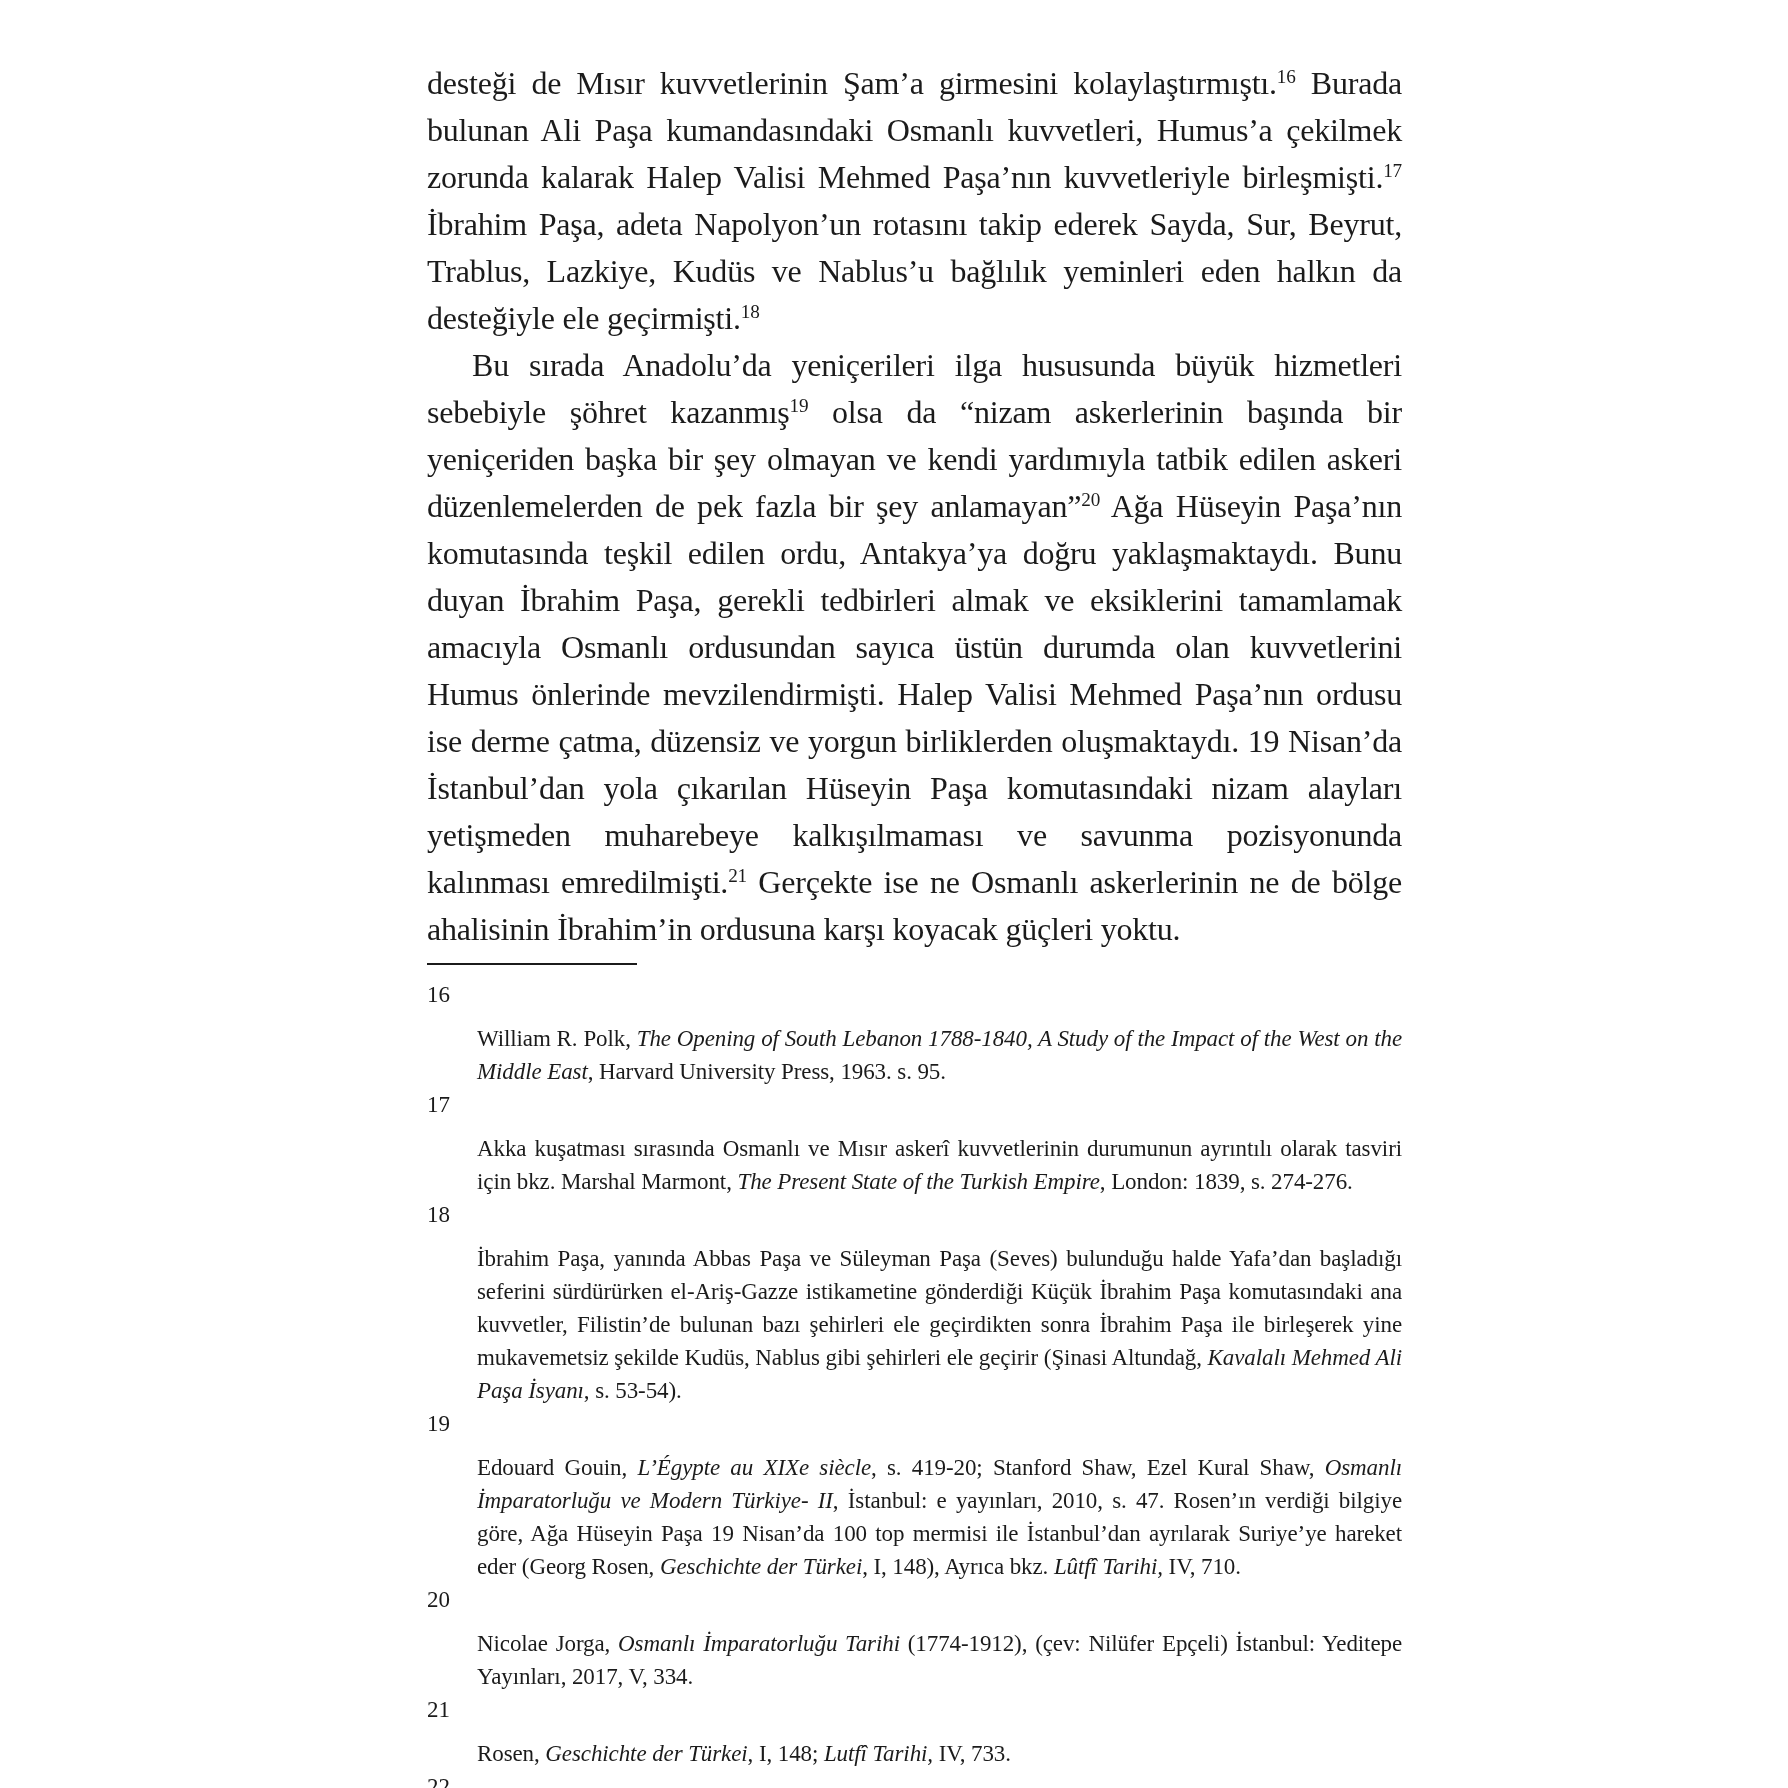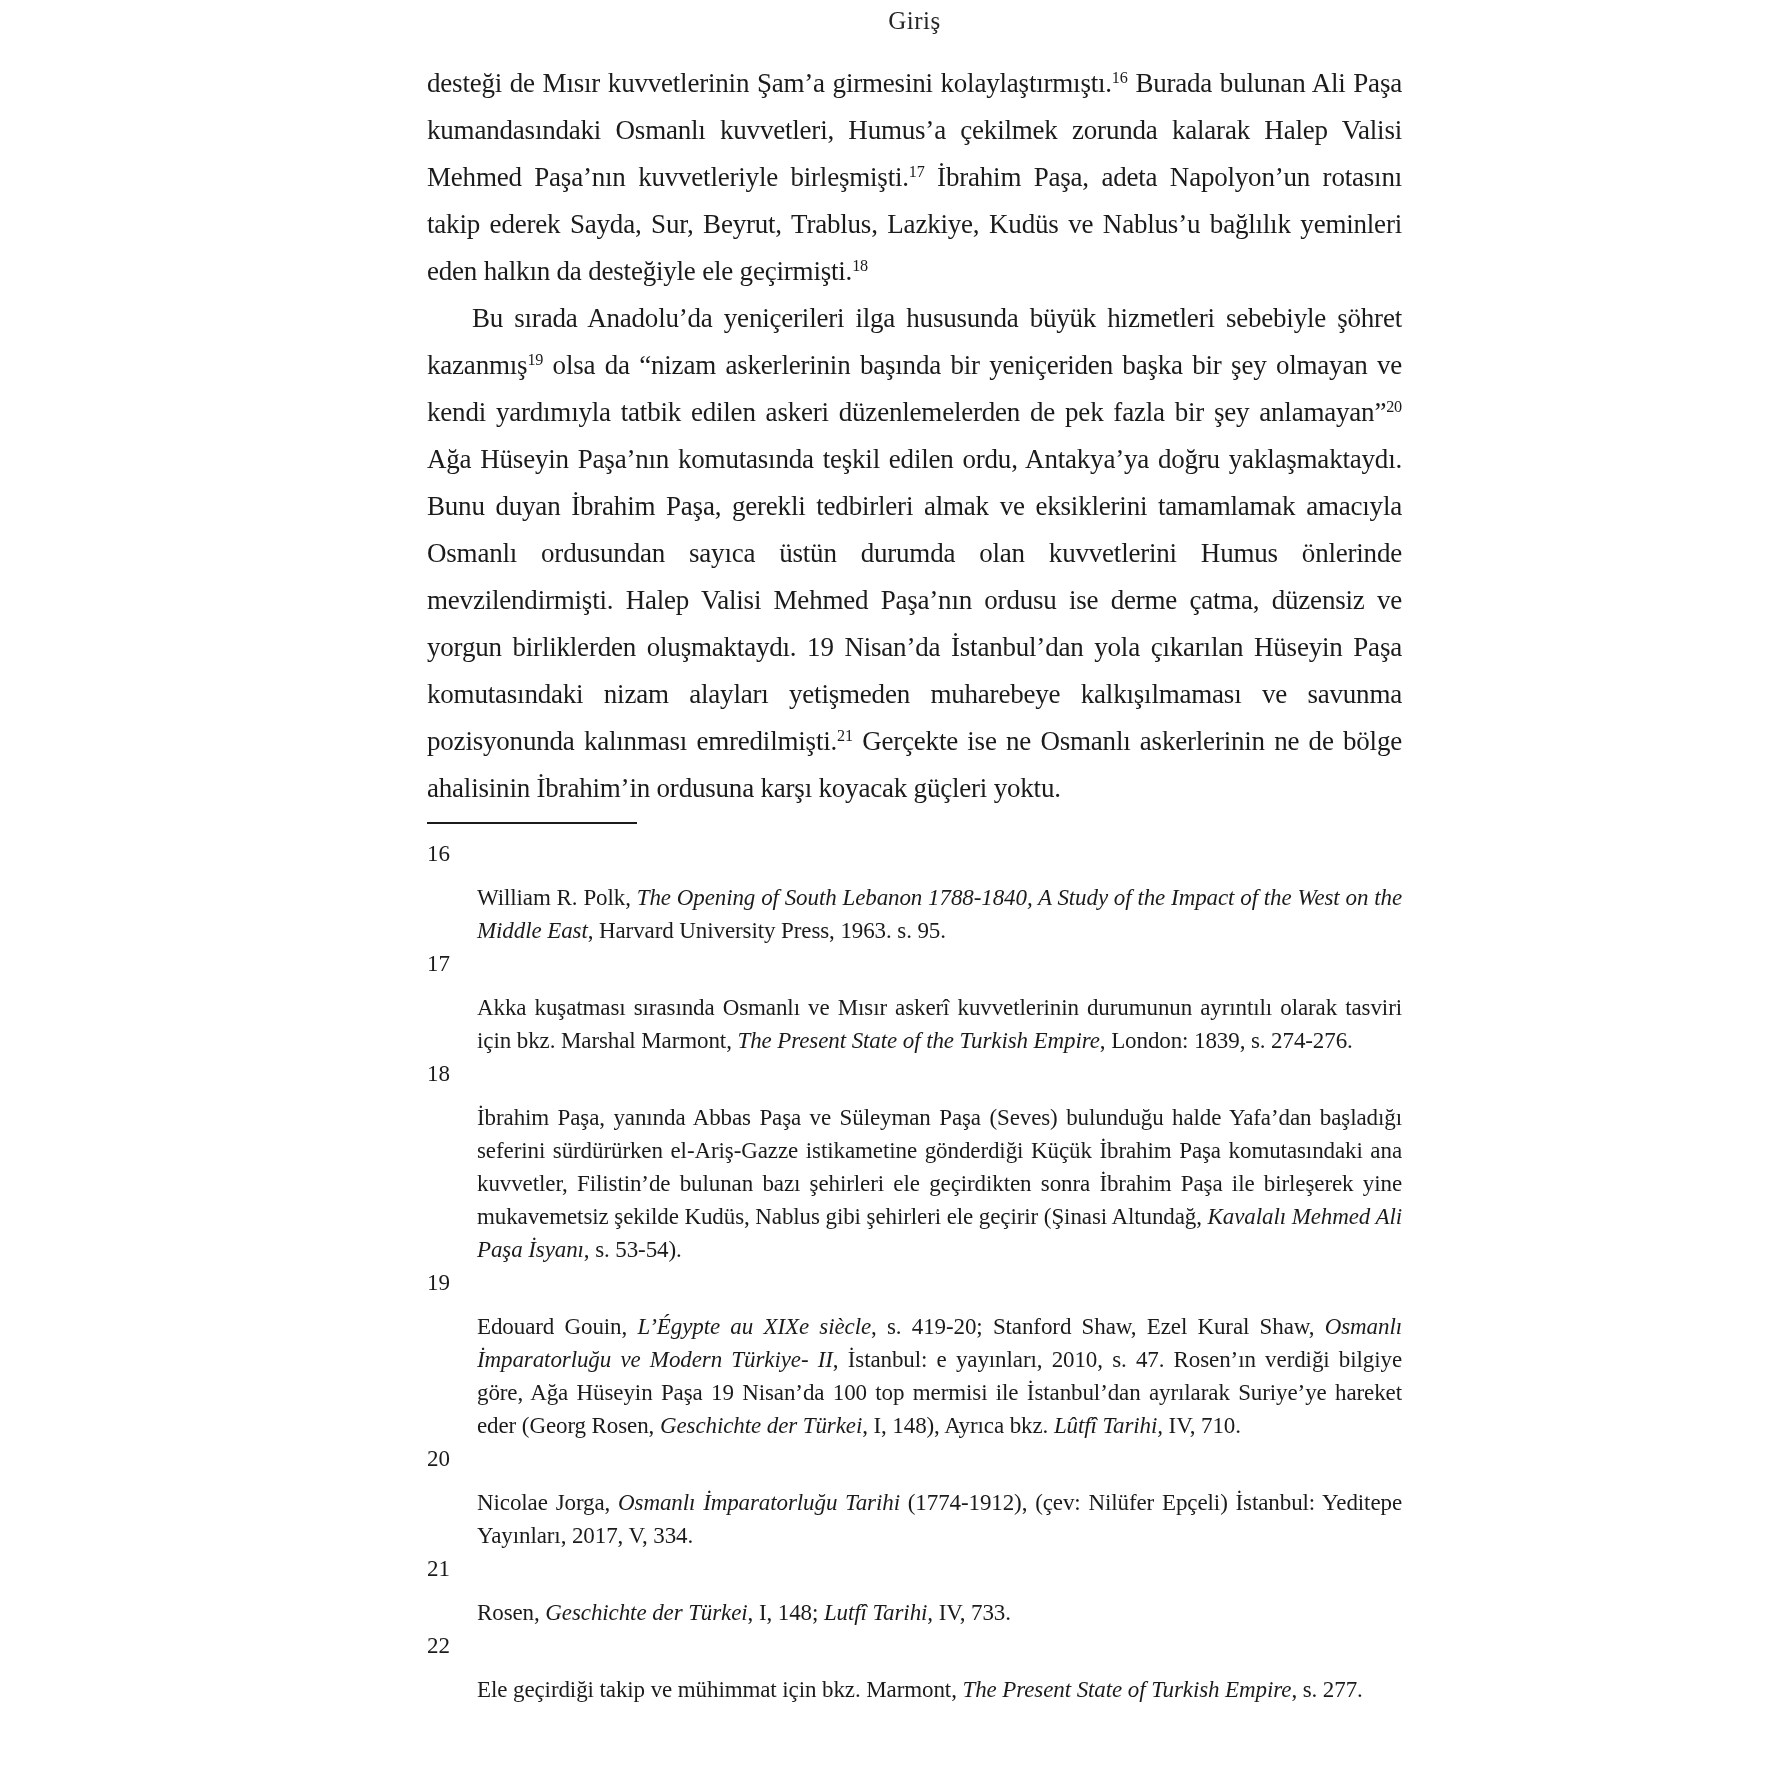--- a/index.html
+++ b/index.html
@@ -28,21 +28,21 @@
     color: #262626;
   }
   .text-column {
     position: absolute;
     left: 427px;
     top: 0;
     width: 975px;
   }
   .body-text {
     margin-top: 60px;
-    font-size: 27px;
+    font-size: 32px;
     line-height: 47px;
     text-align: justify;
     letter-spacing: -0.2px;
   }
   p.body-para {
     margin: 0;
     padding: 0;
   }
   p.body-para.indent {
     text-indent: 45px;
@@ -79,21 +79,20 @@
     margin-top: 44px;
   }
   .fn-text em, .body-text em {
     font-style: italic;
   }
 </style>
 </head>
 <body>
 
 <div class="page">
-  <div class="running-head">Giriş</div>
 
   <div class="text-column">
     <section class="body-text" id="body-text">
         <p class="body-para"><span>desteği de Mısır kuvvetlerinin Şam’a girmesini kolaylaştırmıştı.</span><sup class="fn-ref">16</sup><span> Burada bulunan Ali Paşa kumandasındaki Osmanlı kuvvetleri, Humus’a çekilmek zorunda kalarak Halep Valisi Mehmed Paşa’nın kuvvetleriyle birleşmişti.</span><sup class="fn-ref">17</sup><span> İbrahim Paşa, adeta Napolyon’un rotasını takip ederek Sayda, Sur, Beyrut, Trablus, Lazkiye, Kudüs ve Nablus’u bağlılık yeminleri eden halkın da desteğiyle ele geçirmişti.</span><sup class="fn-ref">18</sup></p>
         <p class="body-para indent"><span>Bu sırada Anadolu’da yeniçerileri ilga hususunda büyük hizmetleri sebebiyle şöhret kazanmış</span><sup class="fn-ref">19</sup><span> olsa da “nizam askerlerinin başında bir yeniçeriden başka bir şey olmayan ve kendi yardımıyla tatbik edilen askeri düzenlemelerden de pek fazla bir şey anlamayan”</span><sup class="fn-ref">20</sup><span> Ağa Hüseyin Paşa’nın komutasında teşkil edilen ordu, Antakya’ya doğru yaklaşmaktaydı. Bunu duyan İbrahim Paşa, gerekli tedbirleri almak ve eksiklerini tamamlamak amacıyla Osmanlı ordusundan sayıca üstün durumda olan kuvvetlerini Humus önlerinde mevzilendirmişti. Halep Valisi Mehmed Paşa’nın ordusu ise derme çatma, düzensiz ve yorgun birliklerden oluşmaktaydı. 19 Nisan’da İstanbul’dan yola çıkarılan Hüseyin Paşa komutasındaki nizam alayları yetişmeden muharebeye kalkışılmaması ve savunma pozisyonunda kalınması emredilmişti.</span><sup class="fn-ref">21</sup><span> Gerçekte ise ne Osmanlı askerlerinin ne de bölge ahalisinin İbrahim’in ordusuna karşı koyacak güçleri yoktu.</span></p>
       </section>
 
     <div class="footnote-separator"></div>
 
     <section class="footnotes" id="footnotes">

